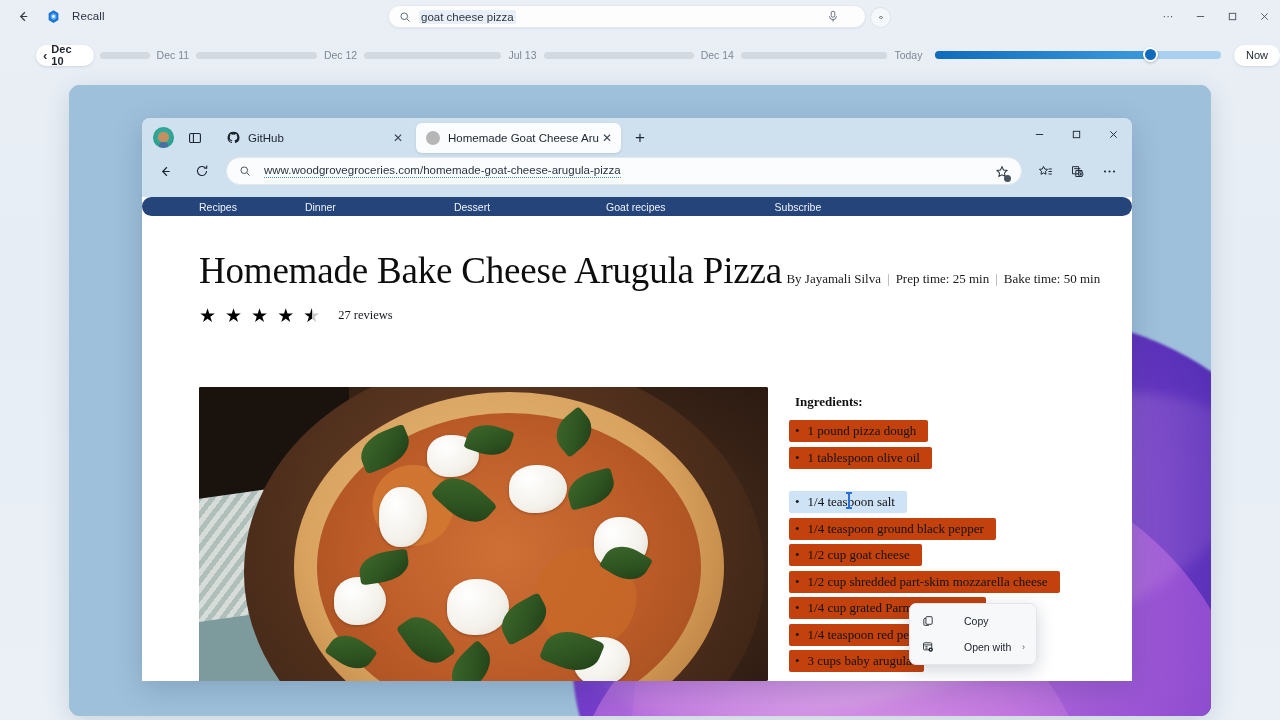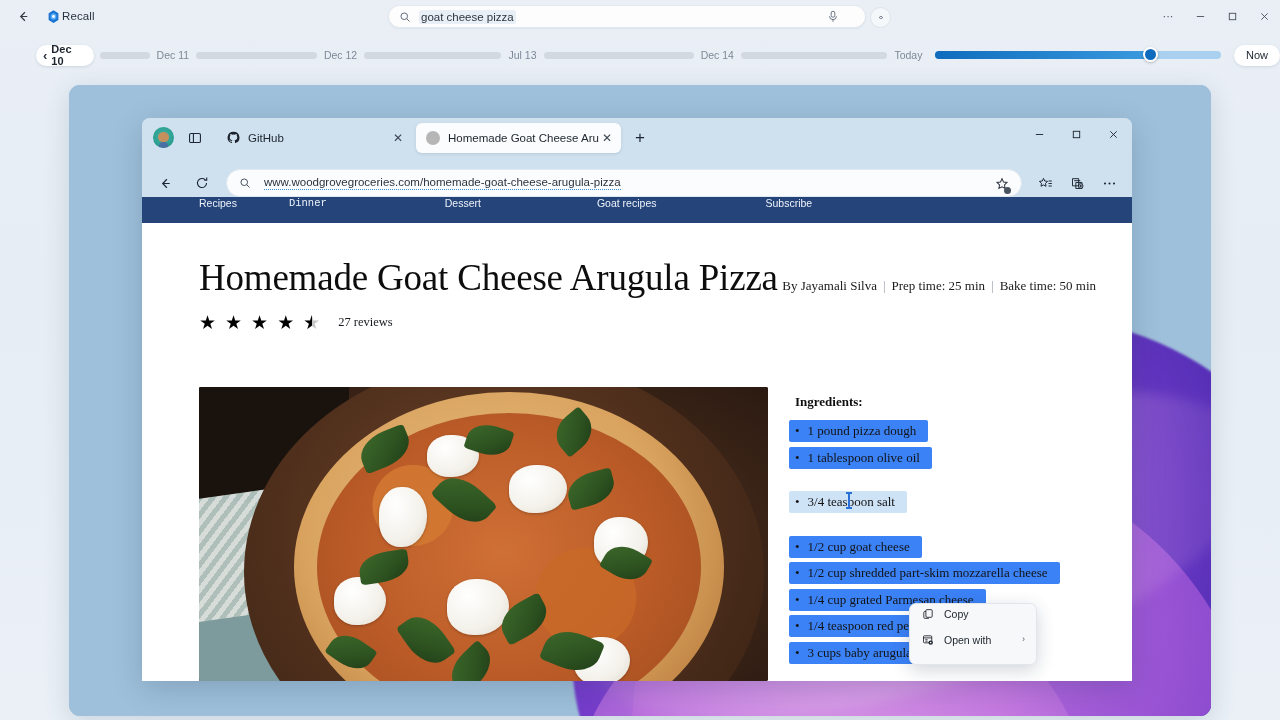--- a/index.html
+++ b/index.html
@@ -25,21 +25,21 @@
   .tb-back {
     width: 30px; height: 30px; margin-left: 8px;
     display: flex; align-items: center; justify-content: center;
     color: #333b45; border-radius: 5px; cursor: pointer;
   }
   .tb-logo {
     width: 18px; height: 18px; margin-left: 6px;
     display: flex; align-items: center; justify-content: center;
   }
   .tb-title {
-    margin-left: 0; font-size: 11.5px; color: #2b3340; letter-spacing: .1px;
+    margin-left: 10px; font-size: 11.5px; color: #2b3340; letter-spacing: .1px;
   }
 
   
   .tb-search-wrap {
     position: absolute; left: 388px; top: 5px;
     width: 478px; height: 23px;
     display: flex; align-items: center;
     background: #fdfdfe; border-radius: 12px;
     border: 1px solid #e3e8ee;
     box-shadow: 0 1px 2px rgba(40,60,90,.06);
@@ -200,21 +200,21 @@
   }
   .win-ctrl {
     position: absolute; right: 0; top: 0; display: flex; height: 33px;
   }
   .win-ctrl div {
     width: 37px; height: 33px; display: flex; align-items: center;
     justify-content: center; color: #1c242e; cursor: pointer;
   }
 
   .navbar {
-    height: 40px; display: flex; align-items: flex-end; background: #cfe0ee;
+    height: 40px; display: flex; align-items: flex-start; background: #cfe0ee;
     position: relative;
   }
   .nav-btn {
     width: 28px; height: 28px; border-radius: 4px; margin-left: 9px;
     display: flex; align-items: center; justify-content: center;
     color: #1d2733; cursor: pointer; flex: none;
   }
   .addressbar {
     flex: 1; height: 28px; margin: 0 9px 0 10px; border-radius: 14px;
     background: #fbfcfd; display: flex; align-items: center;
@@ -239,28 +239,28 @@
     width: 28px; height: 28px; border-radius: 4px; margin-right: 4px;
     display: flex; align-items: center; justify-content: center;
     color: #1d2733; cursor: pointer; flex: none;
   }
 
   
   .page {
     background: #ffffff; height: 484px; position: relative; overflow: hidden;
   }
   .site-nav {
-    height: 26px; background: #25447a; display: flex; 
+    height: 19px; background: #25447a; display: flex; align-items: center; border-radius: 11px;
   }
   .site-nav a {
     font-size: 10.5px; color: #eef3fa; text-decoration: none;
     cursor: pointer; white-space: nowrap;
   }
   .site-nav a:nth-child(1) { margin-left: 57px; }
-  .site-nav a:nth-child(2) { margin-left: 52px; font-family: Liberation Mono, monospace; }
+  .site-nav a:nth-child(2) { margin-left: 68px; }
   .site-nav a:nth-child(3) { margin-left: 118px; }
   .site-nav a:nth-child(4) { margin-left: 116px; }
   .site-nav a:nth-child(5) { margin-left: 109px; }
 
   .article { padding: 33px 0 0 57px; position: relative; }
   .recipe-title {
     font-family: "Liberation Serif", serif;
     font-size: 37px; font-weight: 400; color: #0d0d0d;
     letter-spacing: -.2px; line-height: 1; display: inline-block;
     background: #fff; position: relative; z-index: 2;
@@ -348,21 +348,21 @@
     position: absolute; left: 647px; top: 195px; width: 330px; z-index: 3;
   }
   .ing-head {
     font-family: "Liberation Serif", serif; font-size: 13px; font-weight: 700;
     color: #101010; background: #fff; display: inline-block;
     padding: 2px 10px 3px 6px; border-radius: 2px;
   }
   .ing-list { margin-top: 7px; }
   .ing-row {
     font-family: "Liberation Serif", serif; font-size: 13px; color: #131313;
-    background: #3b82f6; display: inline-block; border-radius: 2px;
+    background: #c2410c; display: inline-block; border-radius: 2px;
     padding: 3px 12px 3px 6px; margin-bottom: 4.5px; position: relative;
     white-space: nowrap;
   }
   .ing-row.sel { background: #cfe3f7; }
   .ing-row .bullet { margin-right: 8px; color: #131313; }
   .caret {
     position: absolute; left: 59px; top: 1px; width: 1.6px; height: 17px;
     background: #2a6fd6;
   }
   .caret::before, .caret::after {
@@ -373,23 +373,24 @@
   .caret::after { bottom: 0; }
 
   
   .ctx {
     position: absolute; left: 840px; top: 518px; width: 128px;
     background: #f7f8f9; border: 1px solid #e2e5e9; border-radius: 7px;
     box-shadow: 0 5px 18px rgba(20,40,70,.20);
     padding: 4px; z-index: 20;
   }
   .ctx-item {
-    height: 26px; display: flex; align-items: flex-start; border-radius: 4px;
+    height: 26px; display: flex; align-items: center; border-radius: 4px;
     padding: 0 6px; font-size: 10.5px; color: #1b222b; cursor: pointer;
     position: relative;
+    gap: 20px;
   }
   .ctx-ic {
     width: 15px; display: flex; align-items: center; justify-content: center;
     color: #1b222b; flex: none;
   }
   .ctx-lbl { margin-left: 9px; }
   .ctx-arrow {
     position: absolute; right: 7px; font-size: 9px; color: #555d68;
   }
 
@@ -587,21 +588,21 @@
 
         <div class="site-nav">
           <a>Recipes</a>
           <a>Dinner</a>
           <a>Dessert</a>
           <a>Goat recipes</a>
           <a>Subscribe</a>
         </div>
 
         <div class="article">
-          <h1 class="recipe-title">Homemade Goat Cheese Arugula Pizza</h1>
+          <h1 class="recipe-title">Homemade Bake Cheese Arugula Pizza</h1>
 
           <div class="meta">
             <b><span>By </span><span>Jayamali Silva</span></b><span class="sep">|</span><b>Prep time</b><span>: 25 min</span><span class="sep">|</span><b>Bake time</b><span>: 50 min</span>
           </div>
 
           <div class="rating">
             <div class="stars">
               <span>★</span>
               <span>★</span>
               <span>★</span>
@@ -647,24 +648,26 @@
           <div class="ing-head">Ingredients:</div>
           <div class="ing-list">
             <div class="ing-row">
               <span class="bullet">•</span><span>1 pound pizza dough</span>
             </div><br>
             <div class="ing-row">
               <span class="bullet">•</span><span>1 tablespoon olive oil</span>
             </div><br>
             <br>
             <div class="ing-row sel">
-              <span class="bullet">•</span><span>3/4 teaspoon salt</span>
+              <span class="bullet">•</span><span>1/4 teaspoon salt</span>
               <span class="caret"></span>
             </div><br>
-            <br>
+            <div class="ing-row">
+              <span class="bullet">•</span><span>1/4 teaspoon ground black pepper</span>
+            </div><br>
             <div class="ing-row">
               <span class="bullet">•</span><span>1/2 cup goat cheese</span>
             </div><br>
             <div class="ing-row">
               <span class="bullet">•</span><span>1/2 cup shredded part-skim mozzarella cheese</span>
             </div><br>
             <div class="ing-row">
               <span class="bullet">•</span><span>1/4 cup grated Parmesan cheese</span>
             </div><br>
             <div class="ing-row">

